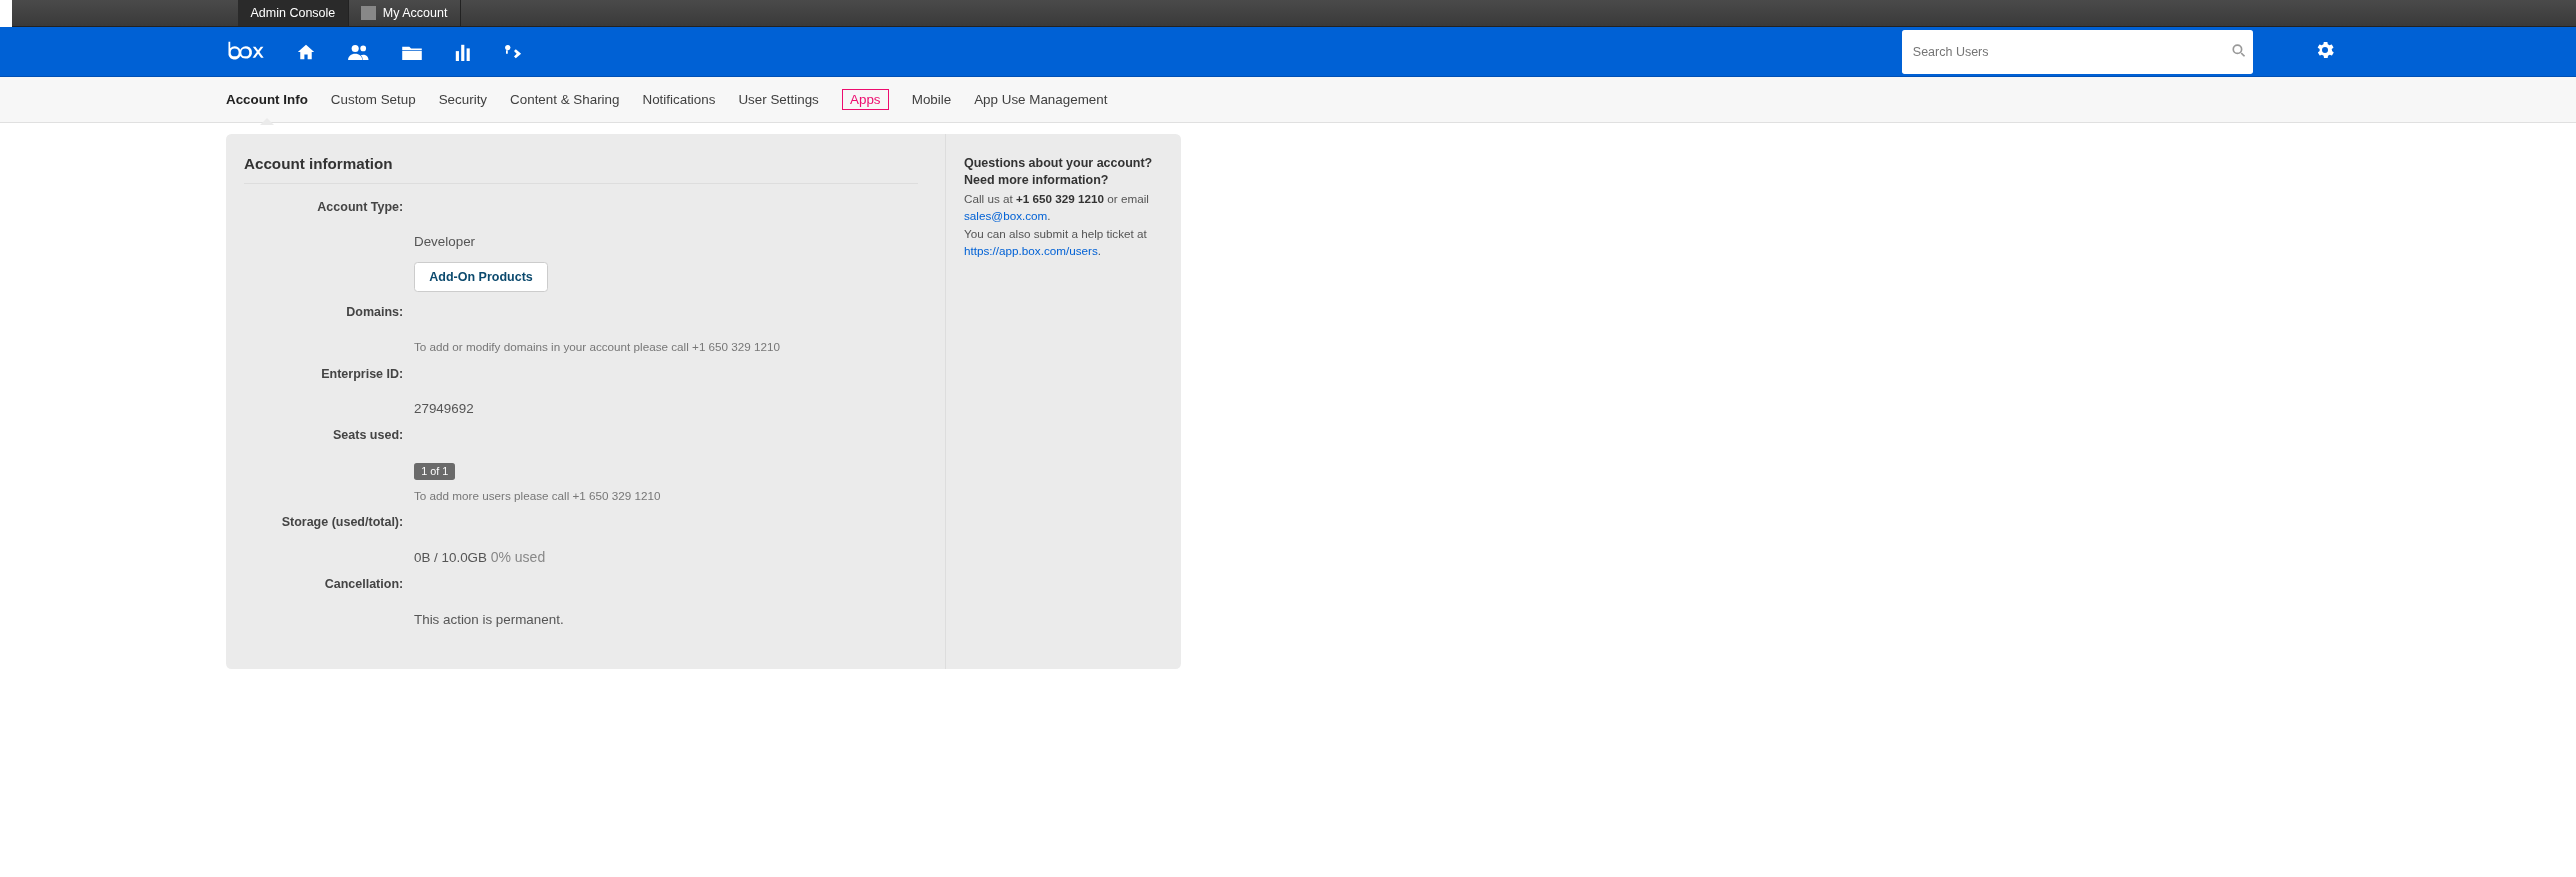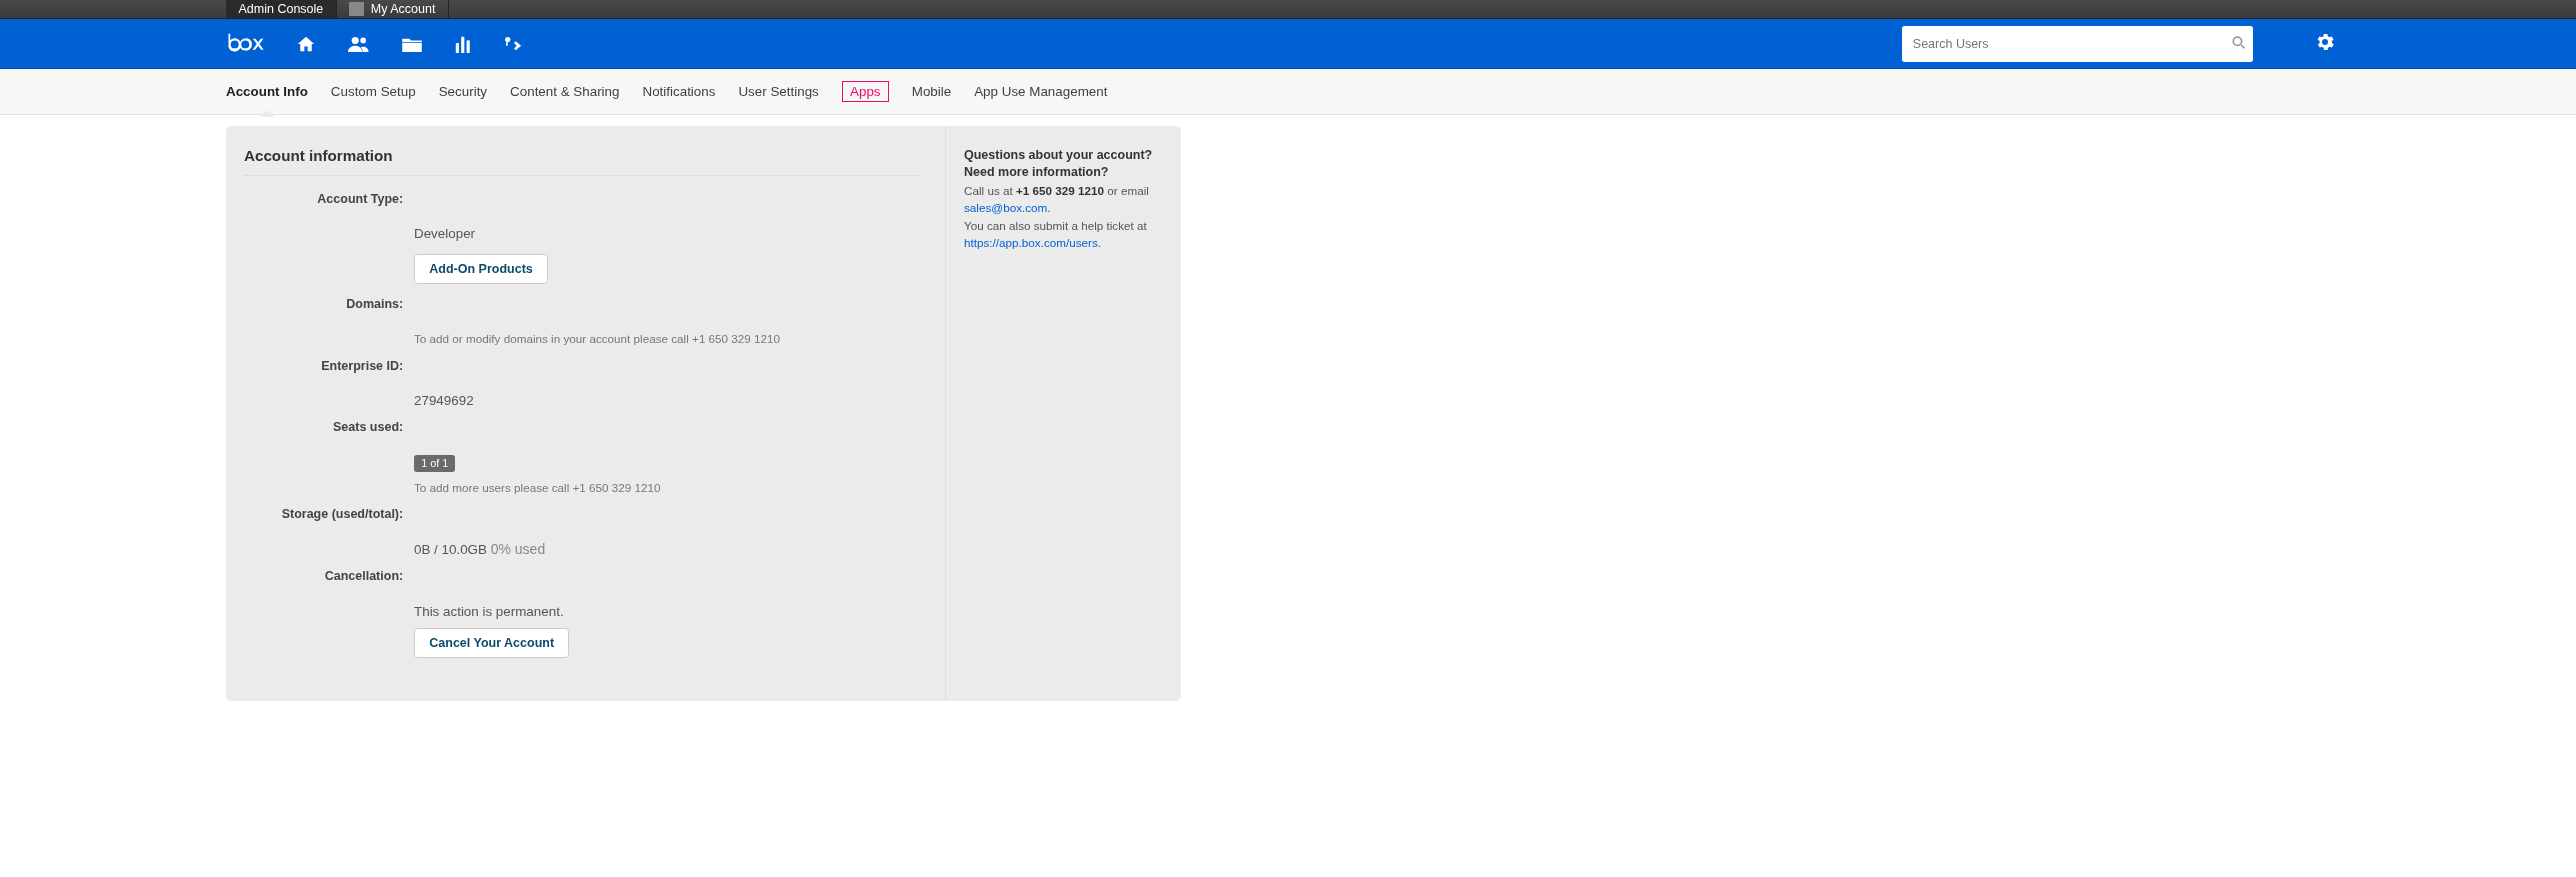--- a/index.html
+++ b/index.html
@@ -1,33 +1,33 @@
 <!DOCTYPE html>
 <html style="font-size:14.3px"><head>
   <meta charset="utf-8">
   <style>
     * { margin: 0; padding: 0; box-sizing: border-box; }
     body { font-family: -apple-system, BlinkMacSystemFont, "Segoe UI", Helvetica, Arial, sans-serif; background: #fff; }
     
     
-    .topbar { background: linear-gradient(#4a4a4a, #3a3a3a); height: 19px; display: flex; border-bottom: 0.9px solid #222; }
+    .topbar { background: linear-gradient(#4a4a4a, #3a3a3a); height: 27px; display: flex; border-bottom: 0.9px solid #222; margin-left: 12px; }
     .topbar-spacer { width: 226px; }
     .topbar-tab { display: flex; align-items: center; padding: 0 12.5px; font-size: 12.5px; color: #fff; cursor: pointer; border-right: 0.9px solid #222; height: 100%; }
     .topbar-tab.active { background: #2a2a2a; }
     .topbar-tab .avatar-sq { width: 14.3px; height: 14.3px; background: #888; margin-right: 7.2px; }
     
     
     .bluenav { background: #0061d5; height: 50px; display: flex; align-items: center; padding: 0 0 0 226px; border-bottom: 0.9px solid #0050b5; }
     .logo { color: #fff; margin-right: 27px; }
     .logo svg { display: block; }
     .nav-icons { display: flex; gap: 32px; align-items: center; }
     .nav-icon { color: #fff; cursor: pointer; display: flex; align-items: center; }
     .nav-icon svg { display: block; }
     .search-wrap { margin-left: auto; margin-right: 63px; position: relative; }
-    .search-input { width: 351px; height: 36px; border: none; border-radius: 2.7px; padding: 0 30.5px 0 10.8px; font-size: 12.5px; outline: none; }
+    .search-input { width: 351px; height: 44px; border: none; border-radius: 2.7px; padding: 0 30.5px 0 10.8px; font-size: 12.5px; outline: none; }
     .search-icon-wrap { position: absolute; right: 7.2px; top: 50%; transform: translateY(-50%); color: #999; }
     .gear-wrap { margin-right: 242px; color: #fff; cursor: pointer; }
     
     
     .subnav-wrap { background: #f7f7f7; border-bottom: 0.9px solid #e0e0e0; }
     .subnav { display: flex; padding: 0 0 0 226px; height: 45px; align-items: center; gap: 23px; }
     .subnav-item { font-size: 13.4px; color: #404040; cursor: pointer; padding: 3.6px 0; position: relative; }
     .subnav-item.active { color: #222; font-weight: 600; }
     .subnav-item.active::after {
       content: ""; position: absolute; left: 50%; bottom: -14.3px; transform: translateX(-50%);
@@ -180,23 +180,20 @@
         <div class="field-value">
           <span>0B / 10.0GB</span>
           <span class="small-muted">0% used</span>
         </div>
       </div>
 
       <div class="field-row">
         <div class="field-label">Cancellation:</div>
         <div class="field-value">
           <div>This action is permanent.</div>
-          <div style="margin-top:9px;">
-            <button class="btn">Cancel Your Account</button>
-          </div>
         </div>
       </div>
 
     </div>
     <div class="card-side">
       <div class="side-title">Questions about your account? Need more information?</div>
       <div class="side-text">
         <span>Call us at </span><span class="side-phone">+1 650 329 1210</span><span> or email </span><a href="#" class="side-link">sales@box.com</a><span>.</span>
         <br>
         <span>You can also submit a help ticket at </span><a href="#" class="side-link">https://app.box.com/users</a><span>.</span>

